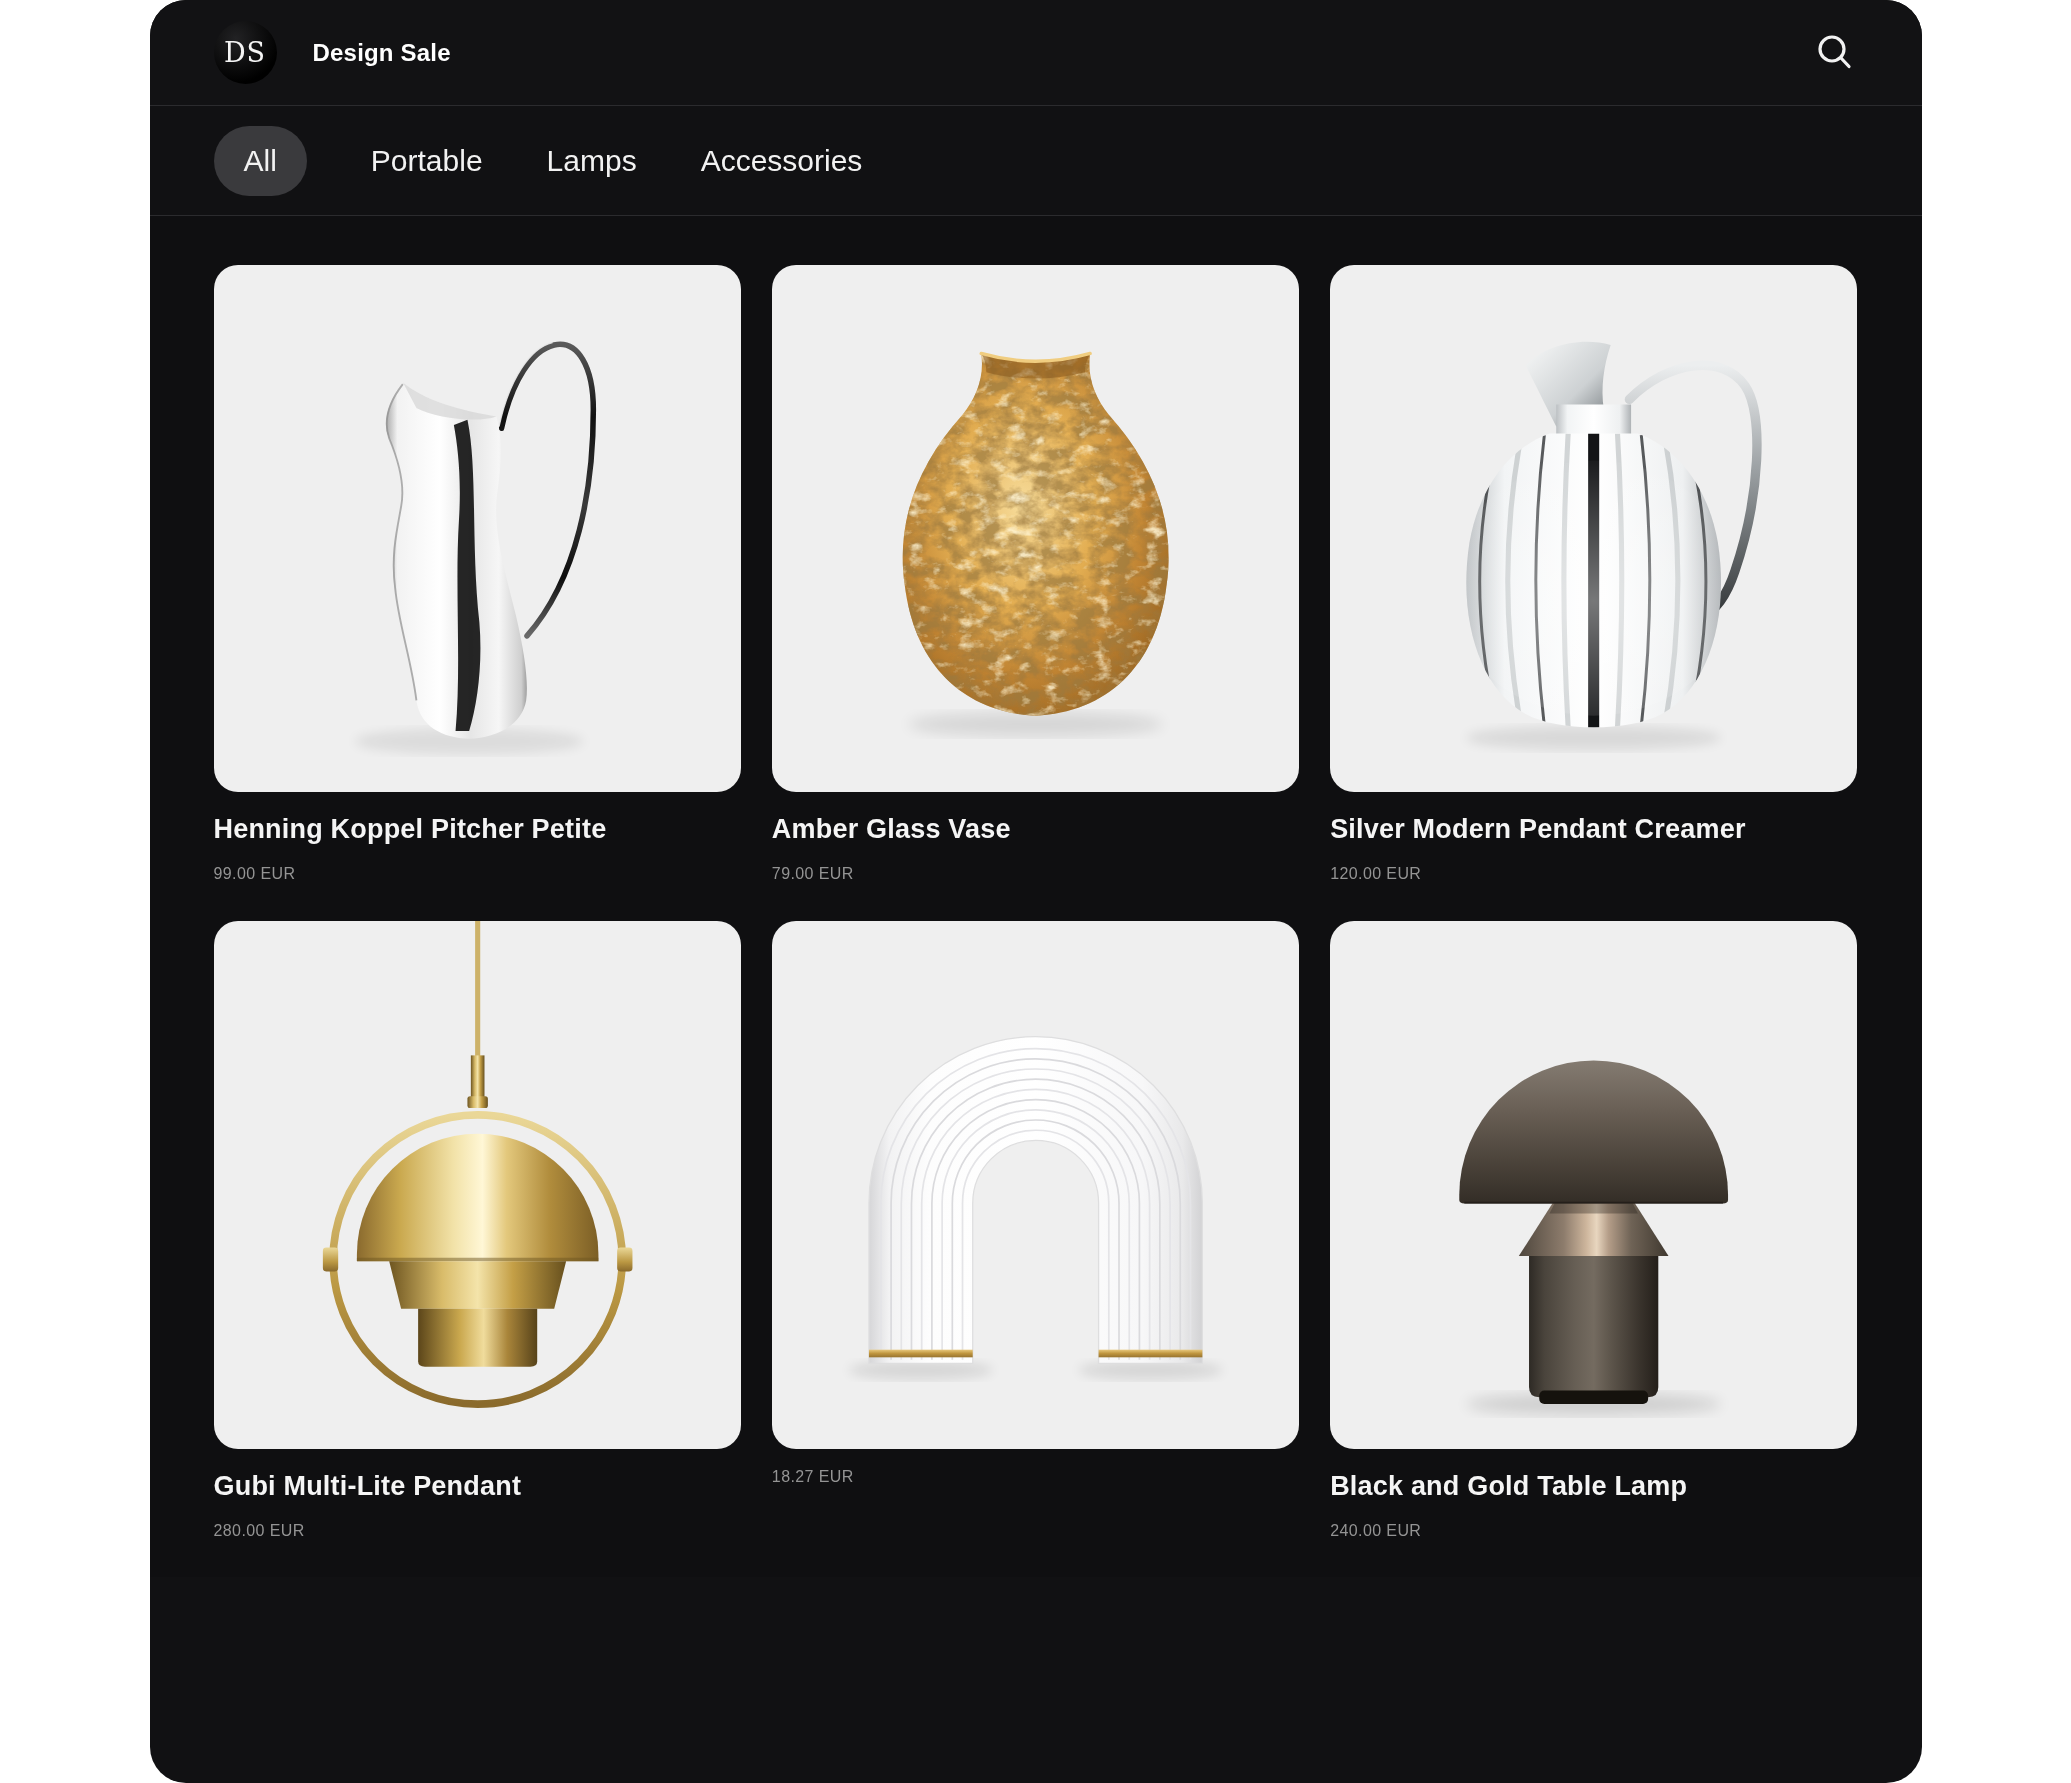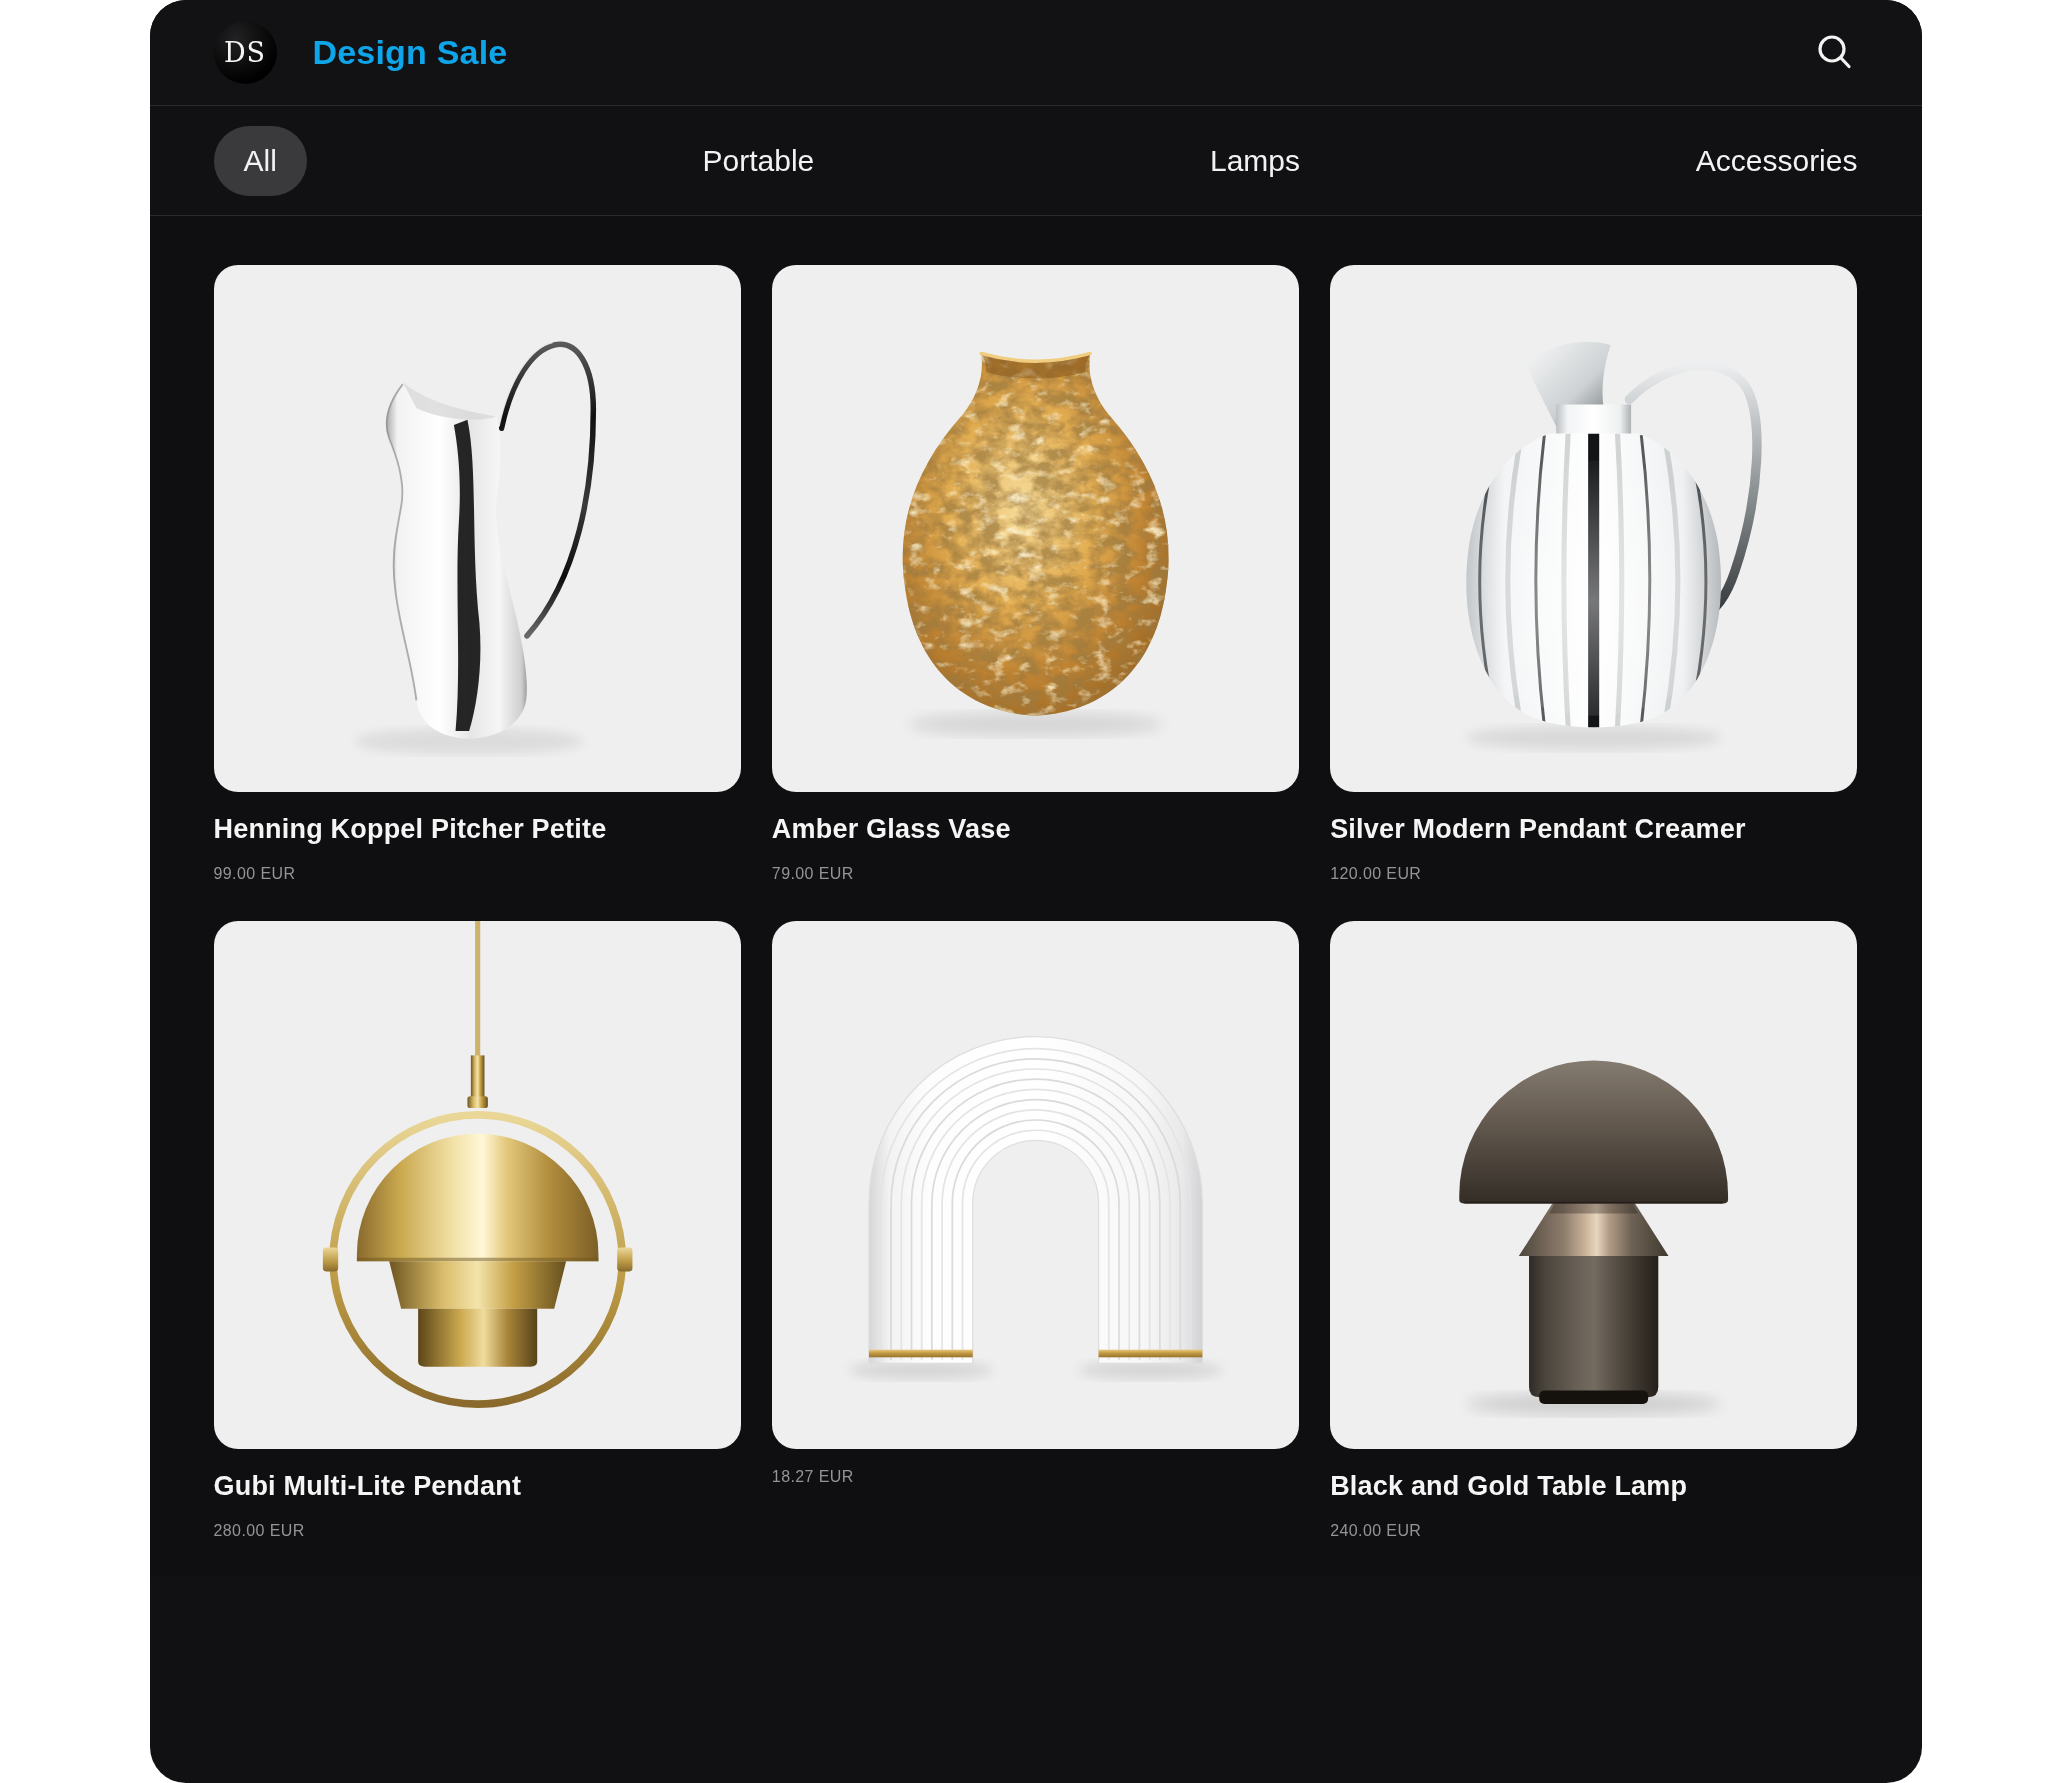--- a/index.html
+++ b/index.html
@@ -14,29 +14,29 @@
     border-bottom:1px solid #2b2b2e;box-sizing:border-box;background:#121214;
   }
   .logo{
     width:63px;height:63px;border-radius:50%;flex:0 0 auto;
     background:radial-gradient(circle at 35% 28%, #222224 0%, #000000 72%);
     display:flex;align-items:center;justify-content:center;margin-right:36px;
   }
   .logo span{
     font-family:"DejaVu Serif", serif;color:#f4f4f4;font-size:27px;letter-spacing:1px;
   }
-  .page-title{color:#0ea5e9;font-size:34px;font-weight:700;letter-spacing:0.2px;}
+  .page-title{color:#ffffff;font-size:24px;font-weight:700;letter-spacing:0.2px;}
   .search-btn{
     margin-left:auto;width:46px;height:46px;border:none;background:transparent;
     display:flex;align-items:center;justify-content:center;cursor:pointer;padding:0;
   }
   
   .tabs{
     height:110px;display:flex;align-items:center;gap:64px;padding:0 64px;
-    border-bottom:1px solid #2b2b2e;box-sizing:border-box;background:#111113;justify-content:space-between;
+    border-bottom:1px solid #2b2b2e;box-sizing:border-box;background:#111113;
   }
   .tab{
     border:none;background:transparent;color:#f2f2f2;font-size:30px;cursor:pointer;
     padding:0;font-family:inherit;line-height:70px;white-space:nowrap;
   }
   .tab.active{
     background:#3a3a3d;border-radius:35px;padding:0 30px;height:70px;line-height:70px;
   }
   
   .grid{

